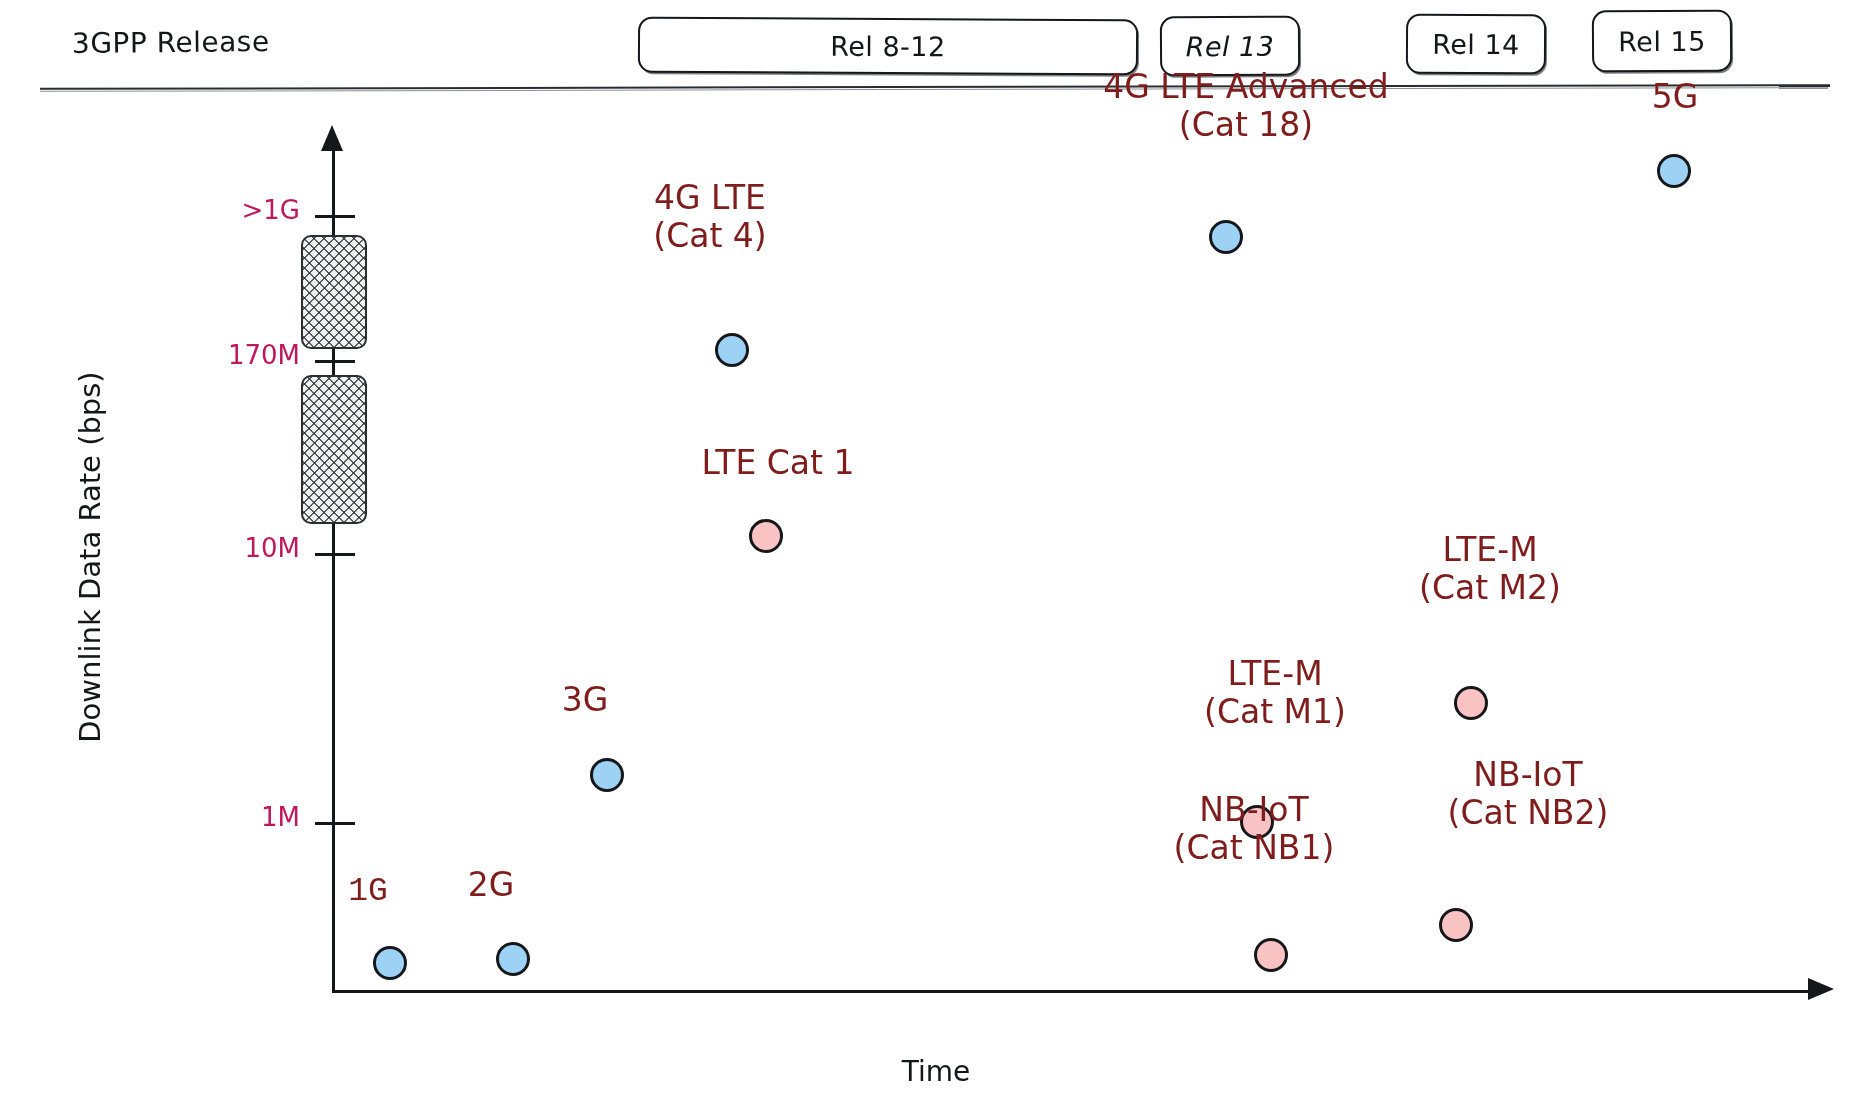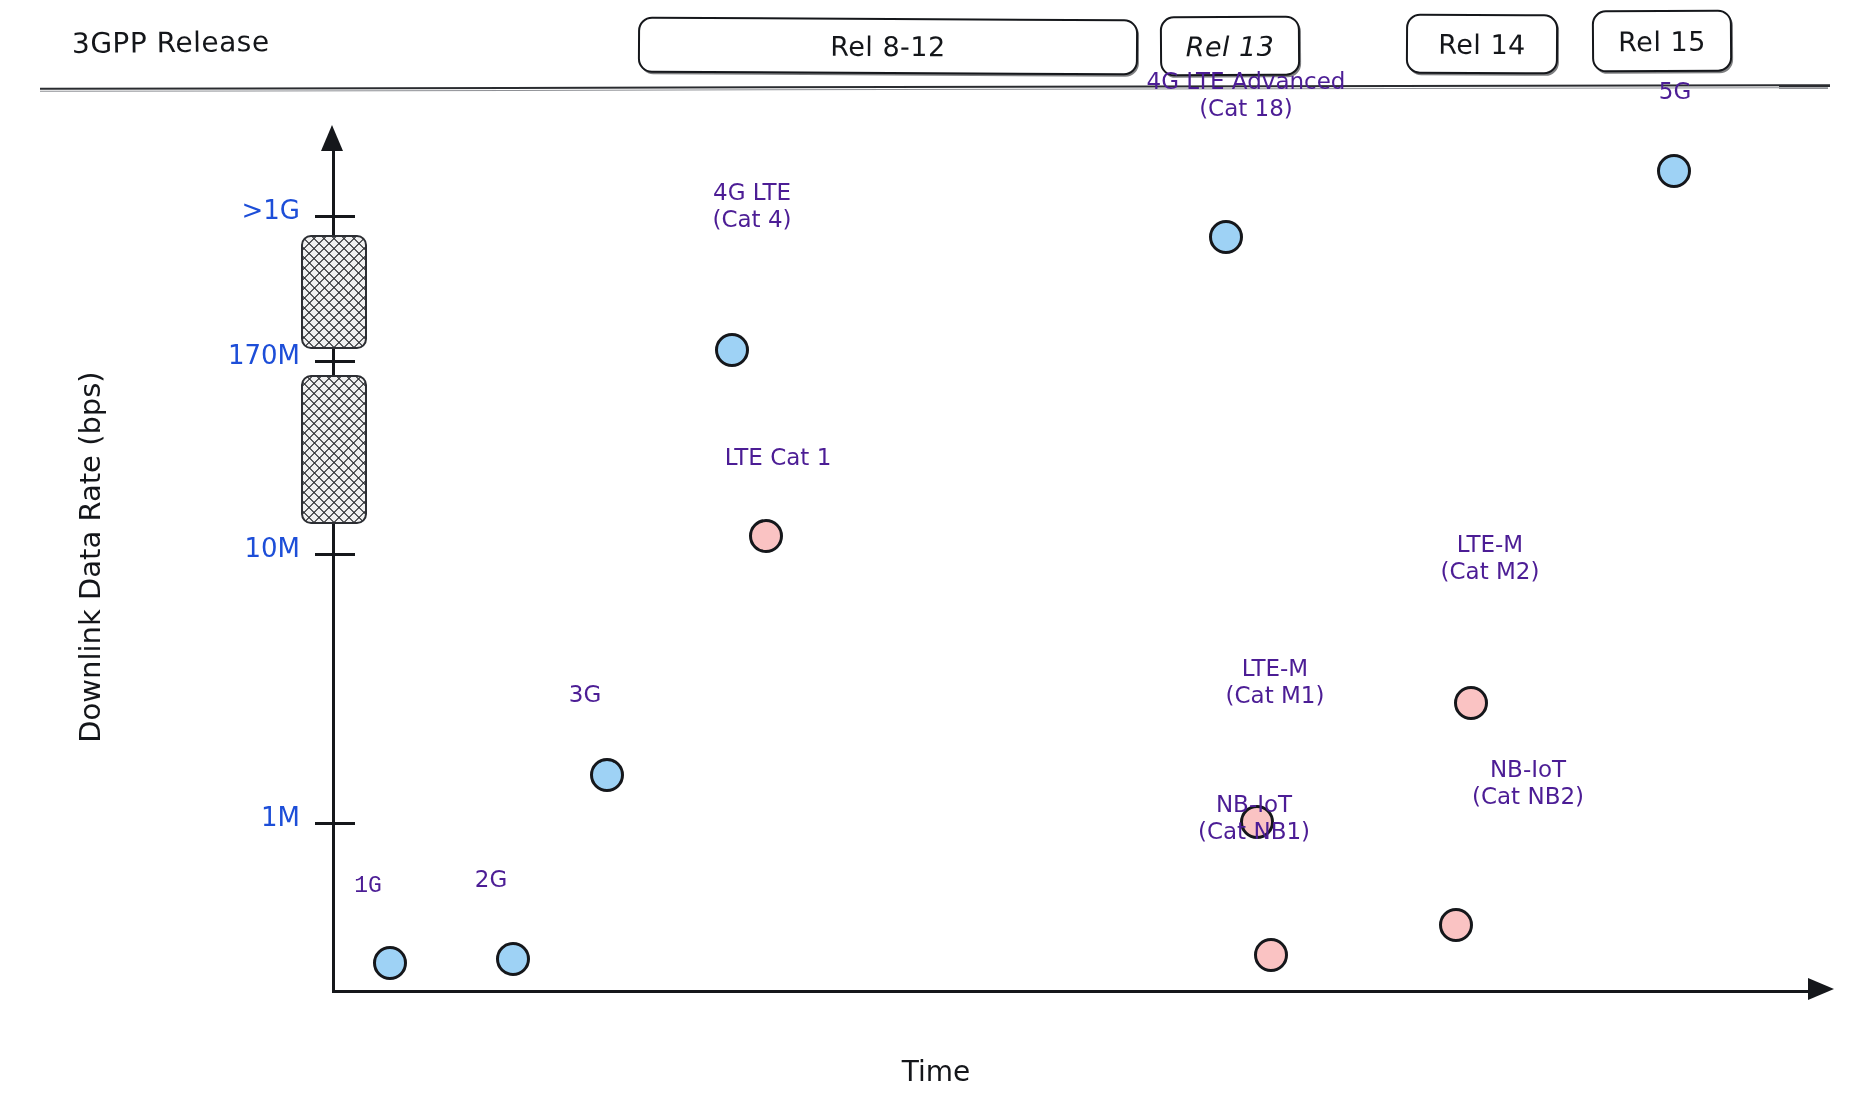--- a/index.html
+++ b/index.html
@@ -47,21 +47,21 @@
     border-bottom:26px solid #15171b;
   }
   .x-arrow{
     left:1798px;top:978px;
     border-top:11px solid transparent;border-bottom:11px solid transparent;
     border-left:26px solid #15171b;
   }
   .tick{position:absolute;height:3.2px;background:#15171b;width:40px;left:305px;}
   .tick-label{
     position:absolute;font-size:26px;text-align:right;white-space:nowrap;
-    color:#1d4ed8;
+    color:#be185d;
   }
 
   
   .hatch{
     position:absolute;
     border:2.2px solid #2c2e33;
     border-radius:10px;
     background-color:#f1f1f1;
     background-image:
       repeating-linear-gradient(45deg, rgba(40,42,46,.75) 0 1.4px, transparent 1.4px 7px),
@@ -82,40 +82,40 @@
   
   .pt{
     position:absolute;width:34px;height:34px;border-radius:50%;
     border:3.2px solid #15171b;
     box-sizing:border-box;
   }
   .pt.blue{background:#9ed2f5;}
   .pt.pink{background:#fac3c3;}
 
   .pt-label{
-    position:absolute;font-size:23px;line-height:1.16;
-    white-space:pre;color:#4c1d95;
+    position:absolute;font-size:33px;line-height:1.16;
+    white-space:pre;color:#7f1d1d;
   }
   .pt-label.ctr{text-align:center;}
 </style>
 </head>
 <body>
 
 <div class="stage">
 
   <div class="release-title">3GPP Release</div>
 
   <div id="release-boxes">
       <div class="rel-box" style="left: 628px; top: 18px; width: 500px; height: 56px; transform: rotate(0.3deg);">
         <span>Rel 8-12</span>
       </div>
       <div class="rel-box" style="left: 1150px; top: 16px; width: 140px; height: 60px; transform: rotate(-0.35deg); font-style: italic;">
         <span>Rel 13</span>
       </div>
-      <div class="rel-box" style="left: 1396px; top: 14px; width: 152px; height: 60px; transform: rotate(0.3deg); text-align: center;">
+      <div class="rel-box" style="left: 1396px; top: 14px; width: 140px; height: 60px; transform: rotate(0.3deg); text-align: center;">
         <span>Rel 14</span>
       </div>
       <div class="rel-box" style="left: 1582px; top: 10px; width: 140px; height: 62px; transform: rotate(-0.35deg);">
         <span>Rel 15</span>
       </div>
     </div>
 
   <div class="band-rule"></div>
   <div class="band-rule b2"></div>
 
@@ -143,21 +143,21 @@
   <div class="x-title">Time</div>
 
   <div id="points">
       <div class="pt blue" title="1G" style="left: 363px; top: 946px;"></div>
       <div class="pt-label ctr" style="left: 98px; width: 520px; top: 873px; font-family: Liberation Mono, monospace;">1G</div>
       <div class="pt blue" title="2G" style="left: 486px; top: 942px;"></div>
       <div class="pt-label ctr" style="left: 221px; width: 520px; top: 866px;">2G</div>
       <div class="pt blue" title="3G" style="left: 580px; top: 758px;"></div>
       <div class="pt-label ctr" style="left: 315px; width: 520px; top: 681px;">3G</div>
       <div class="pt blue" title="4G LTE (Cat 4)" style="left: 705px; top: 333px;"></div>
-      <div class="pt-label ctr" style="left: 482px; width: 520px; top: 179px;">4G LTE
+      <div class="pt-label ctr" style="left: 440px; width: 520px; top: 179px;">4G LTE
 (Cat 4)</div>
       <div class="pt blue" title="4G LTE Advanced (Cat 18)" style="left: 1199px; top: 220px;"></div>
       <div class="pt-label ctr" style="left: 976px; width: 520px; top: 68px;">4G LTE Advanced
 (Cat 18)</div>
       <div class="pt blue" title="5G" style="left: 1647px; top: 154px;"></div>
       <div class="pt-label ctr" style="left: 1405px; width: 520px; top: 78px;">5G</div>
       <div class="pt pink" title="LTE Cat 1" style="left: 739px; top: 519px;"></div>
       <div class="pt-label ctr" style="left: 508px; width: 520px; top: 444px;">LTE Cat 1</div>
       <div class="pt pink" title="LTE-M (Cat M1)" style="left: 1230px; top: 805px;"></div>
       <div class="pt-label ctr" style="left: 1005px; width: 520px; top: 655px;">LTE-M

